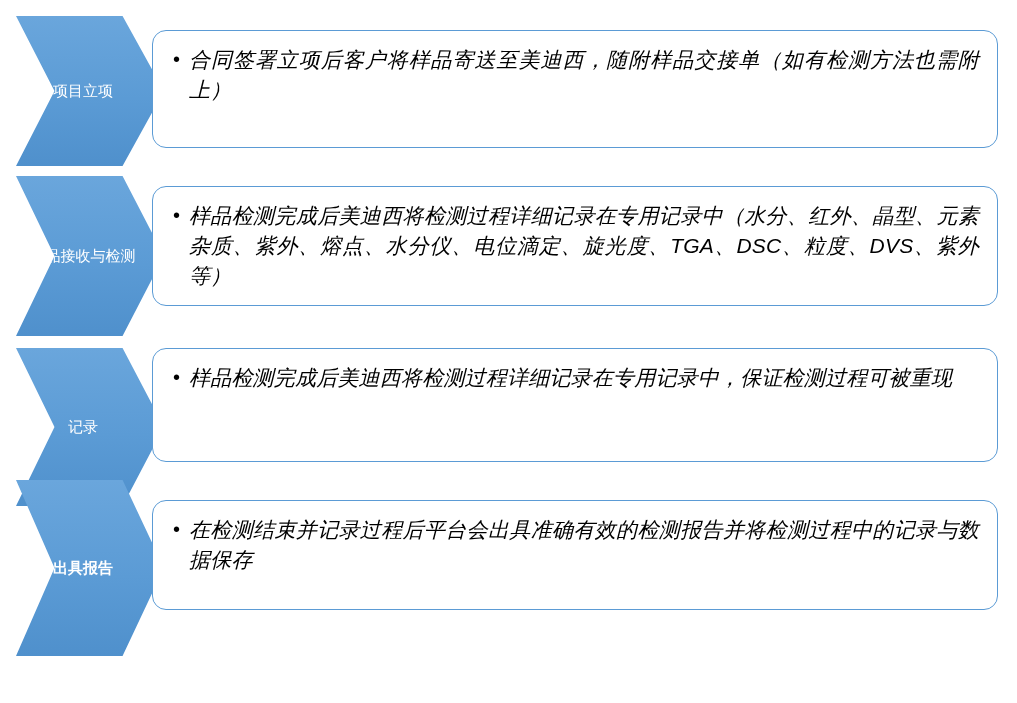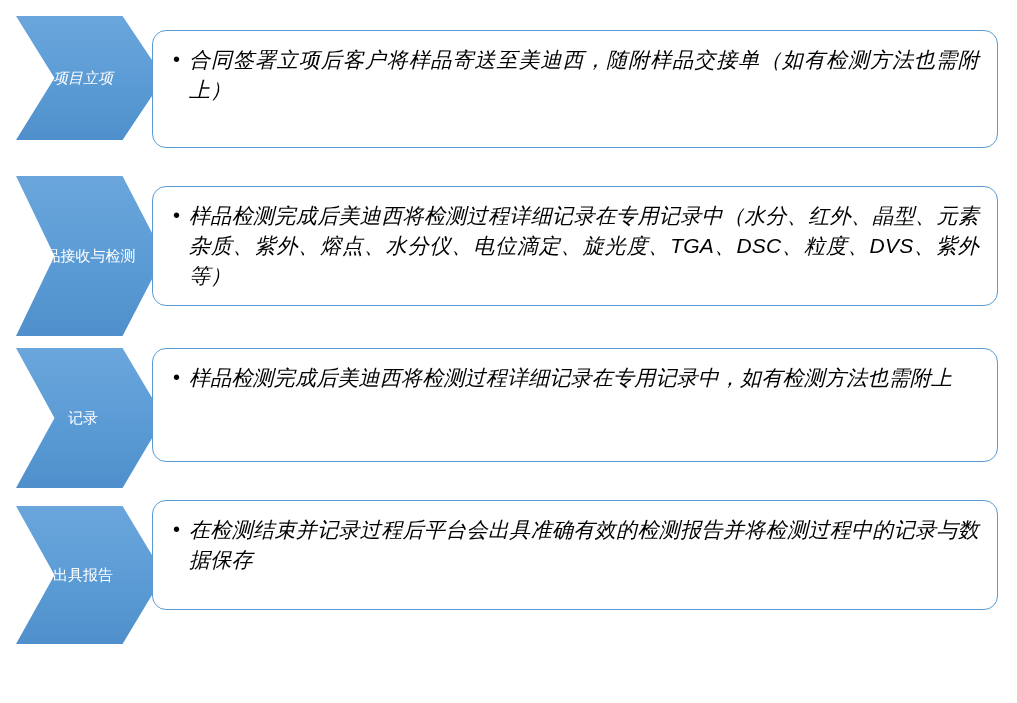--- a/index.html
+++ b/index.html
@@ -75,30 +75,30 @@
     color: #000000;
   }
   .bullet-text {
     flex: 1 1 auto;
     text-align: justify;
     letter-spacing: 0.2px;
     font-style: italic;
   }
 
   
-  #row-1 .chevron      { top: 16px;  height: 124px; font-style: italic; }
+  #row-1 .chevron      { top: 16px;  height: 150px; }
   #row-1 .content-box  { top: 30px;  height: 118px; }
 
   #row-2 .chevron      { top: 176px; height: 160px; }
   #row-2 .content-box  { top: 186px; height: 120px; }
 
-  #row-3 .chevron      { top: 348px; height: 140px; }
+  #row-3 .chevron      { top: 348px; height: 158px; }
   #row-3 .content-box  { top: 348px; height: 114px; }
 
-  #row-4 .chevron      { top: 506px; height: 138px; }
+  #row-4 .chevron      { top: 480px; height: 176px; font-weight: bold; }
   #row-4 .content-box  { top: 500px; height: 110px; }
 </style>
 </head>
 <body>
 
 <div id="diagram">
 
   <div class="row" id="row-1">
     <div class="chevron">
       <span class="chevron-label">项目立项</span>
@@ -123,21 +123,21 @@
     </div>
   </div>
 
   <div class="row" id="row-3">
     <div class="chevron">
       <span class="chevron-label">记录</span>
     </div>
     <div class="content-box">
       <div class="bullet-line">
         <span class="bullet-dot">•</span>
-        <span class="bullet-text">样品检测完成后美迪西将检测过程详细记录在专用记录中，如有检测方法也需附上</span>
+        <span class="bullet-text">样品检测完成后美迪西将检测过程详细记录在专用记录中，保证检测过程可被重现</span>
       </div>
     </div>
   </div>
 
   <div class="row" id="row-4">
     <div class="chevron">
       <span class="chevron-label">出具报告</span>
     </div>
     <div class="content-box">
       <div class="bullet-line">

